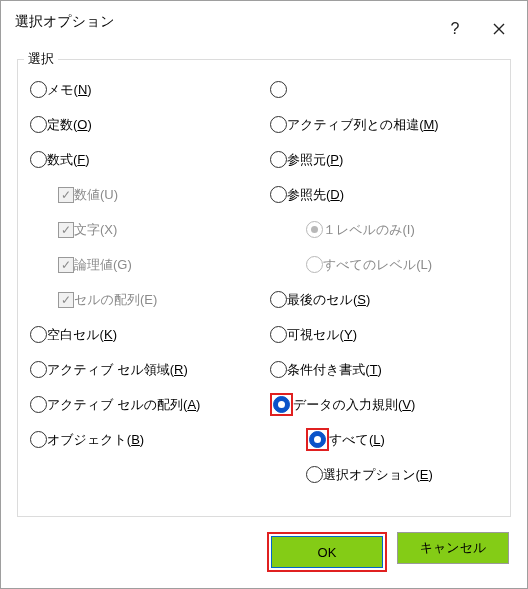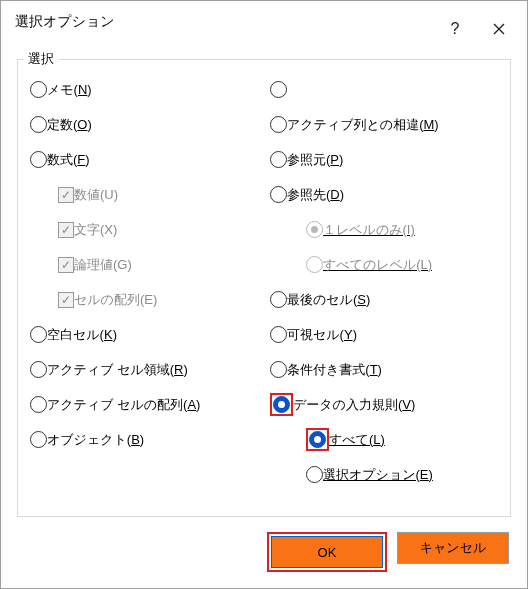--- a/index.html
+++ b/index.html
@@ -65,21 +65,21 @@
   .col { flex: 1; }
   .row {
     display: flex;
     align-items: center;
     height: 35px;
     gap: 0;
     padding-left: 2px;
   }
   .row.sub { padding-left: 30px; }
   .row.sub2 { padding-left: 30px; }
-  .rcol .row.sub2 { padding-left: 38px; text-decoration: underline; }
+  .rcol .row.sub2 { padding-left: 38px; }
   .radio {
     width: 17px; height: 17px; border: 1px solid #333; border-radius: 50%;
     display: inline-flex; align-items: center; justify-content: center;
     background: #fff;
   }
   .radio.disabled { border-color: #b8b8b8; }
   .radio .dot {
     width: 7px; height: 7px; border-radius: 50%; background: #333; display: none;
   }
   .radio.disabled .dot { background: #b8b8b8; }
@@ -102,21 +102,21 @@
   .footer {
     display: flex;
     gap: 10px;
     justify-content: flex-end;
     padding: 0 18px 16px 18px;
   }
   .btn {
     min-width: 112px;
     height: 32px;
     border: 1px solid #9a9a9a;
-    background: #f97316;
+    background: #84cc16;
     display: inline-flex;
     align-items: center;
     justify-content: center;
     font-size: 13px;
     cursor: pointer;
   }
   .btn.primary {
     border: 1px solid #0066cc;
   }
   .btn-hl {

